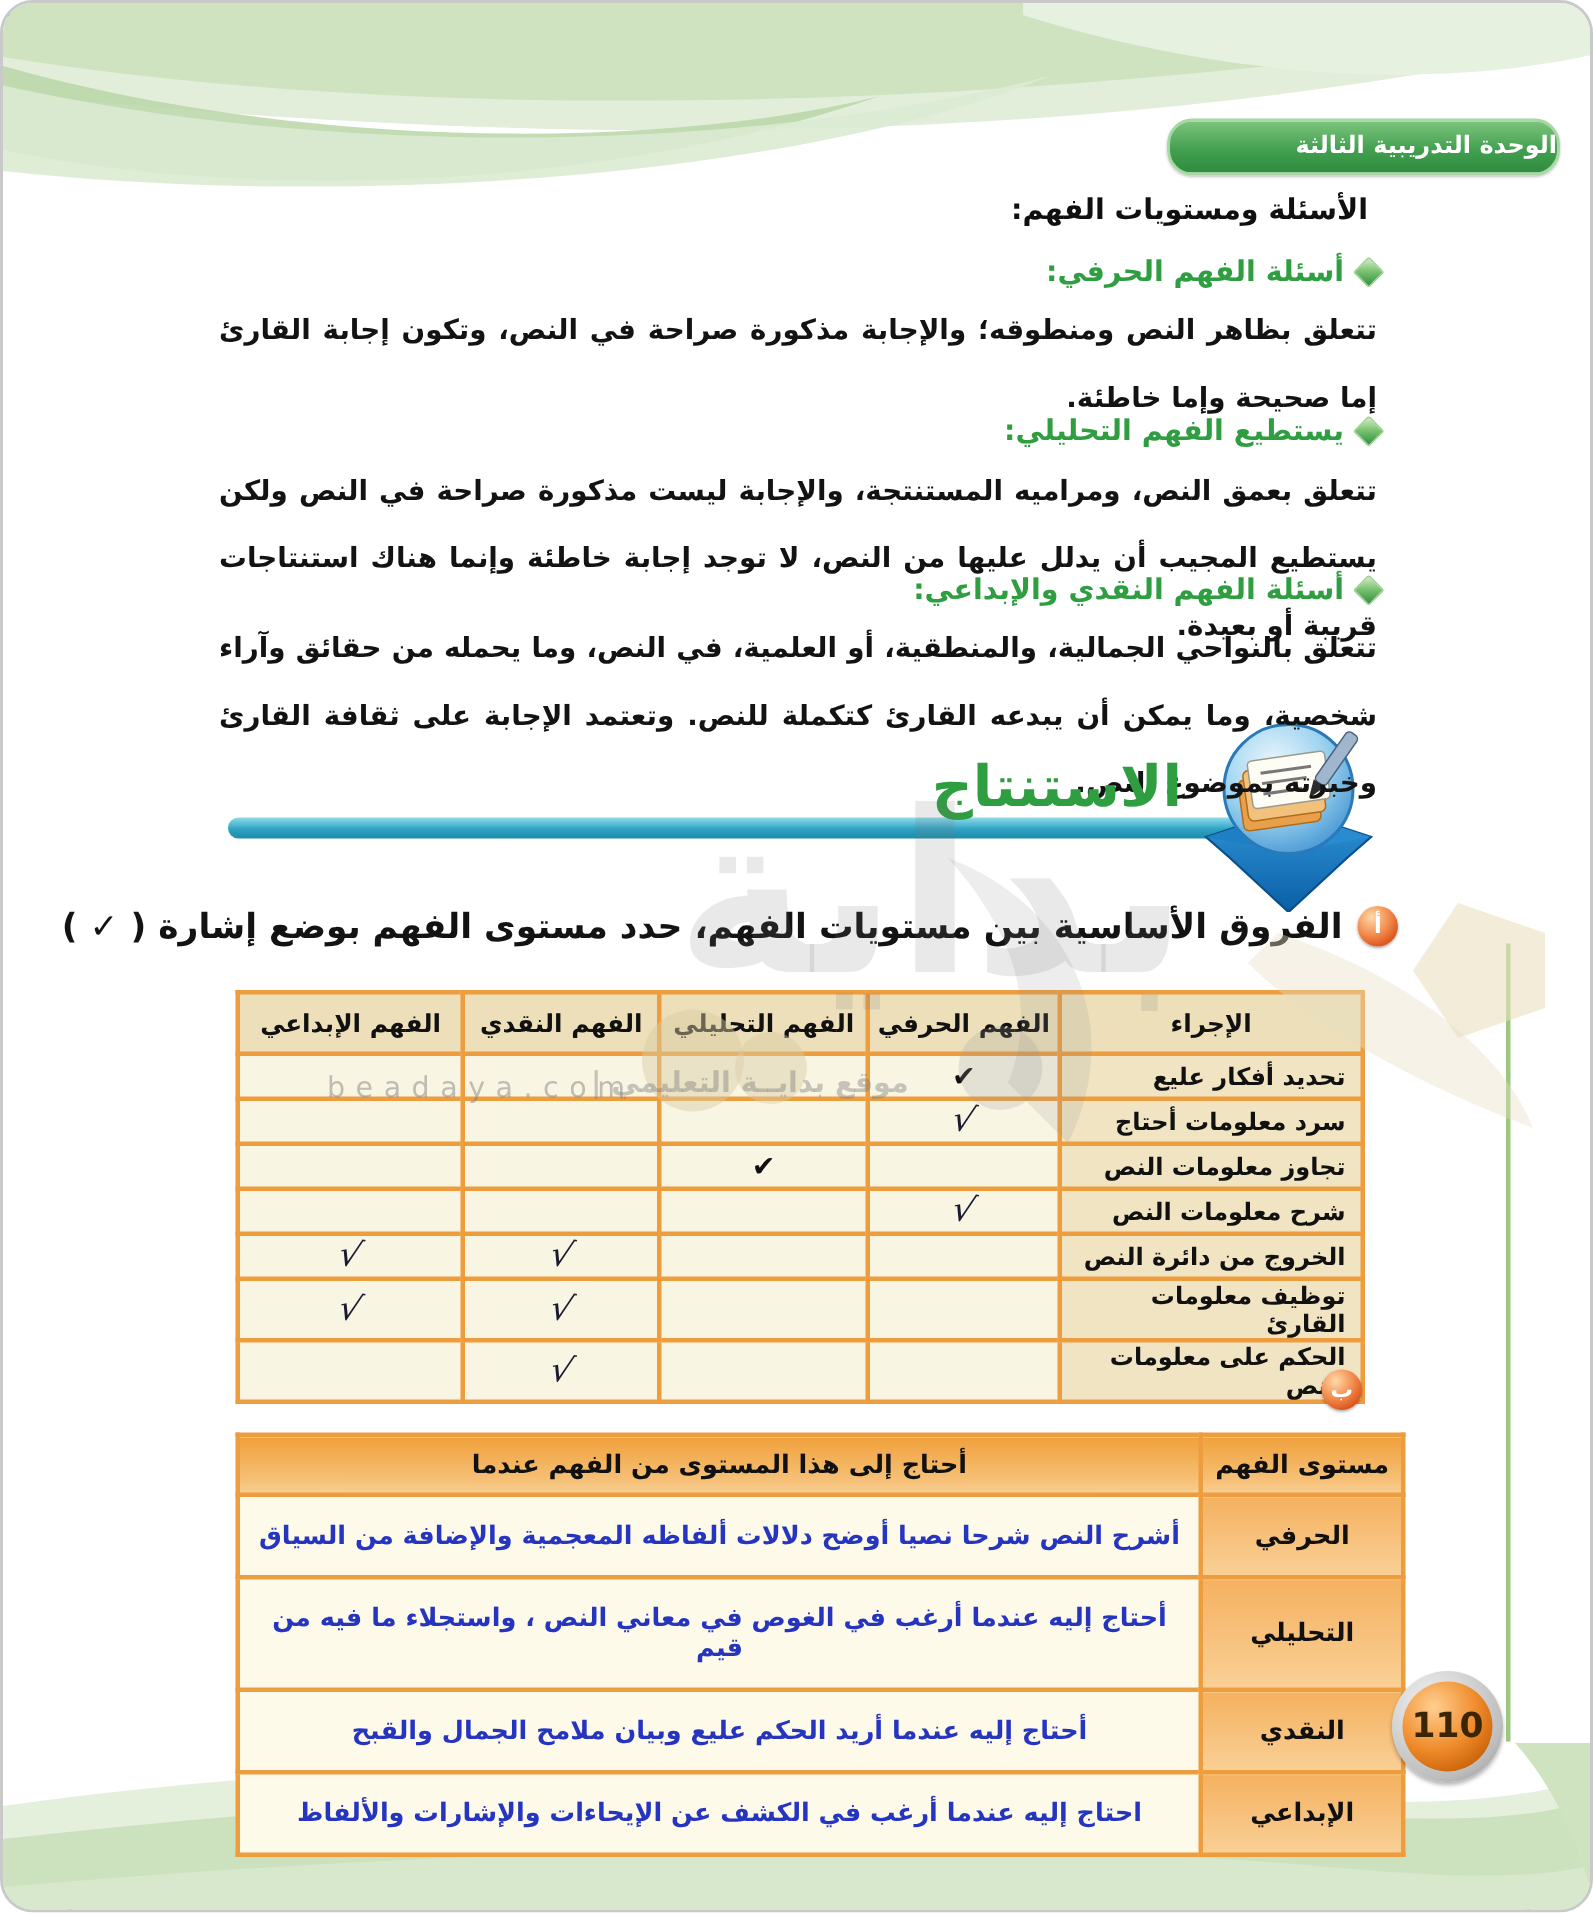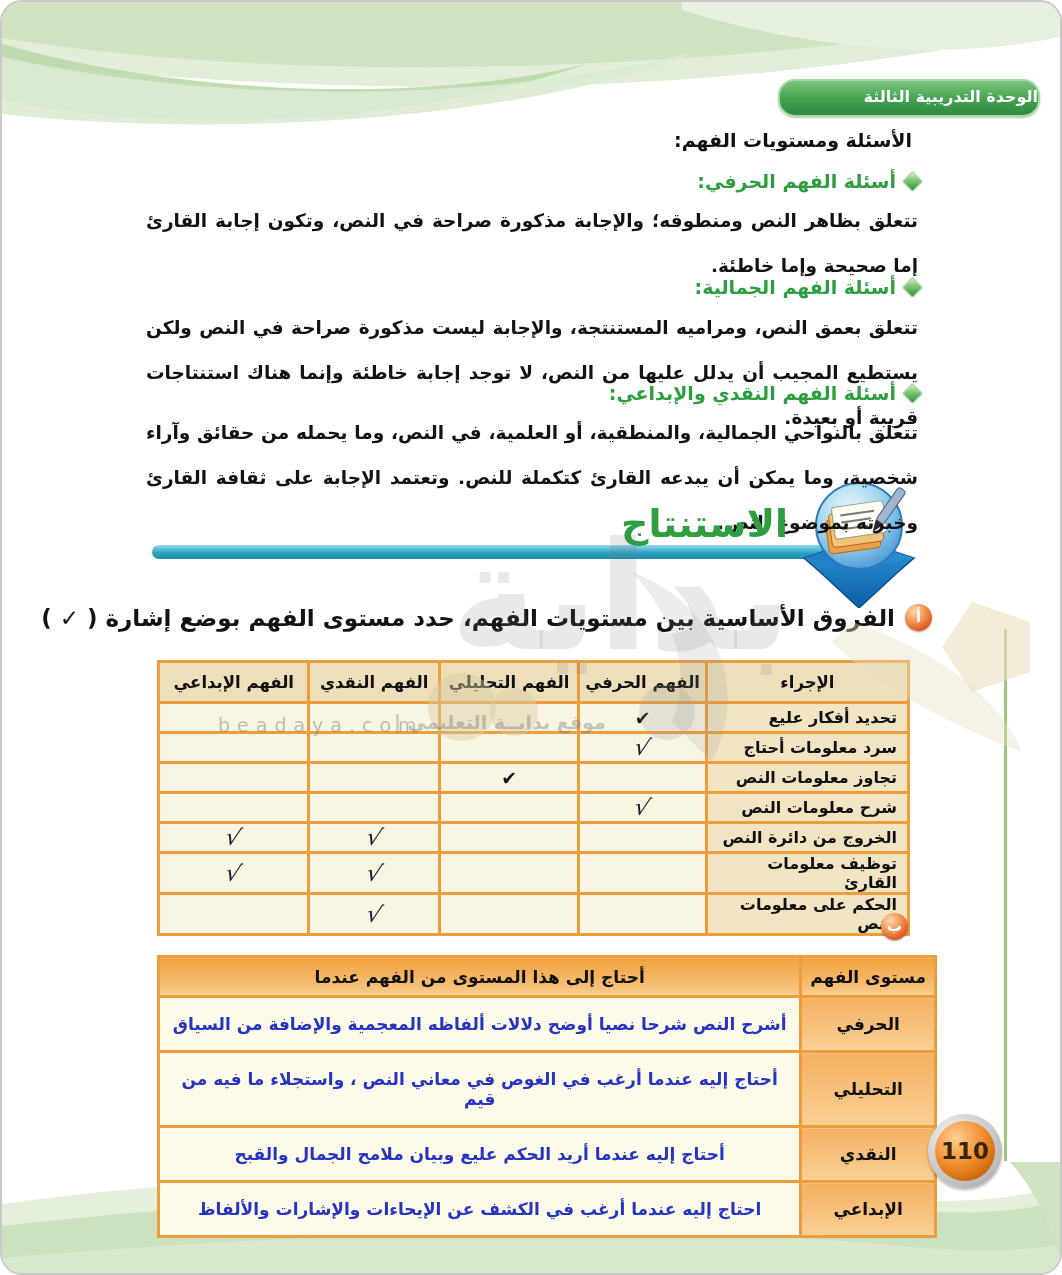--- a/index.html
+++ b/index.html
@@ -122,21 +122,21 @@
   <div class="abs intro-heading">الأسئلة ومستويات الفهم:</div>
 
   <div class="abs bullet" style="right:140px;top:168px;">
     <span class="diamond"></span>
     <span class="bullet-title">أسئلة الفهم الحرفي:</span>
   </div>
   <div class="abs para" style="top:196px;">تتعلق بظاهر النص ومنطوقه؛ والإجابة مذكورة صراحة في النص، وتكون إجابة القارئ إما صحيحة وإما خاطئة.</div>
 
   <div class="abs bullet" style="right:140px;top:274px;">
     <span class="diamond"></span>
-    <span class="bullet-title">أسئلة الفهم الجمالية:</span>
+    <span class="bullet-title">يستطيع الفهم التحليلي:</span>
   </div>
   <div class="abs para" style="top:303px;">تتعلق بعمق النص، ومراميه المستنتجة، والإجابة ليست مذكورة صراحة في النص ولكن يستطيع المجيب أن يدلل عليها من النص، لا توجد إجابة خاطئة وإنما هناك استنتاجات قريبة أو بعيدة.</div>
 
   <div class="abs bullet" style="right:140px;top:380px;">
     <span class="diamond"></span>
     <span class="bullet-title">أسئلة الفهم النقدي والإبداعي:</span>
   </div>
   <div class="abs para" style="top:408px;">تتعلق بالنواحي الجمالية، والمنطقية، أو العلمية، في النص، وما يحمله من حقائق وآراء شخصية، وما يمكن أن يبدعه القارئ كتكملة للنص. وتعتمد الإجابة على ثقافة القارئ وخبرته بموضوع النص.</div>
 
   <div class="abs teal-bar"></div>

